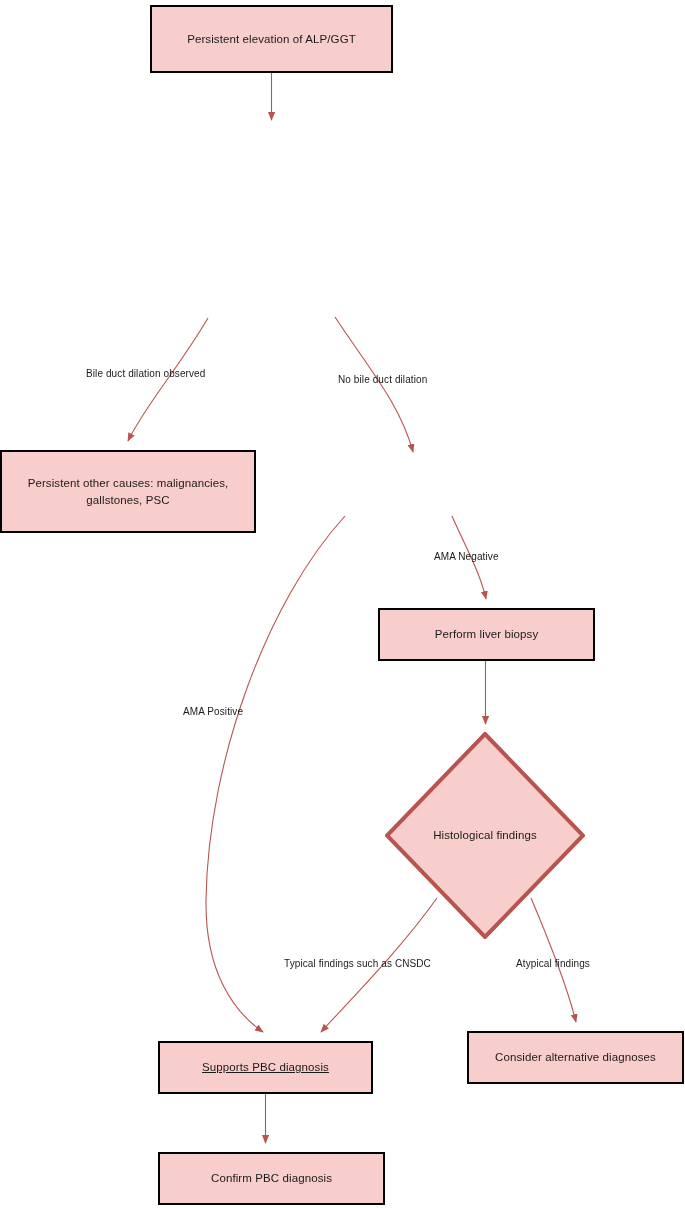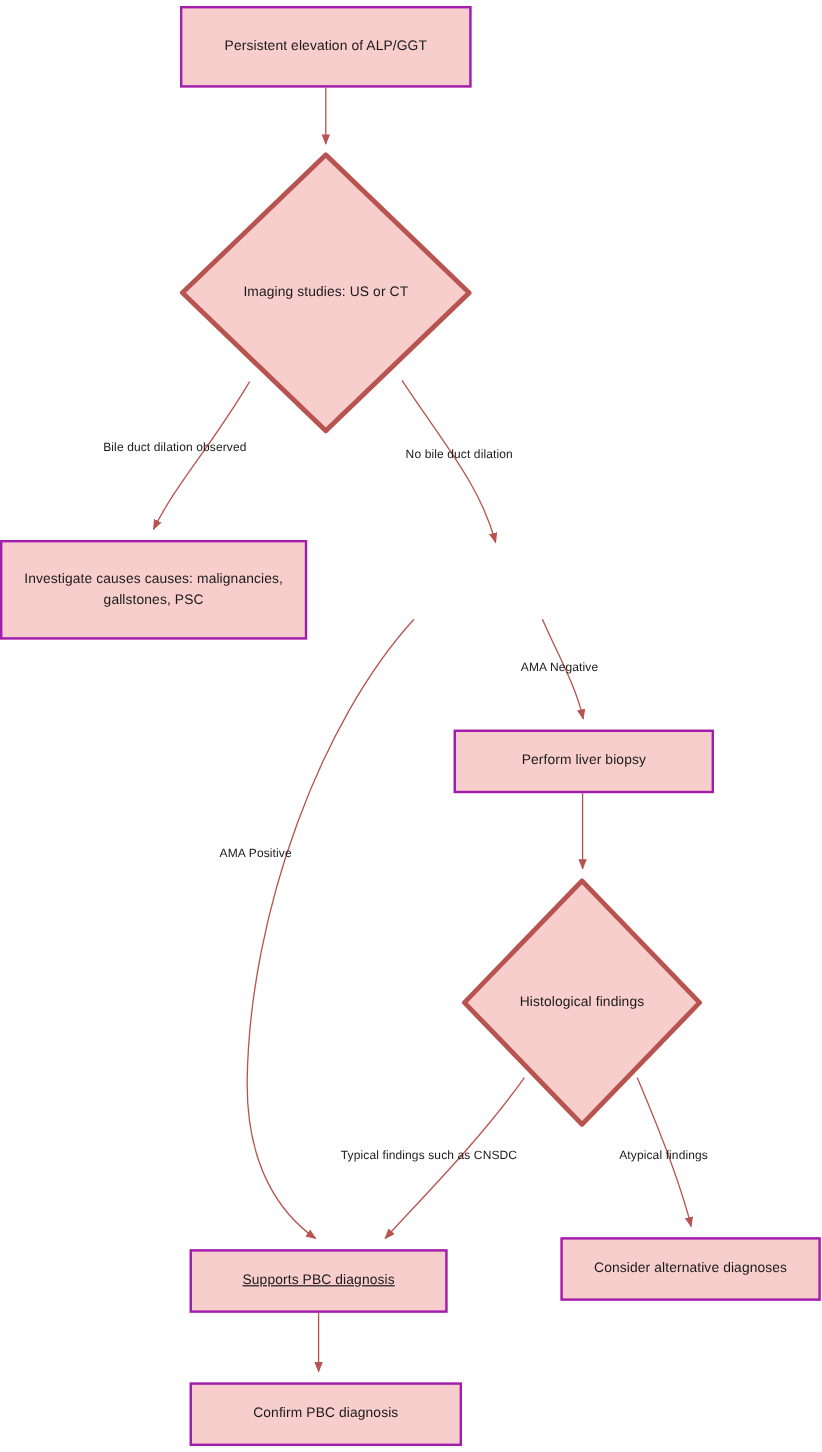--- a/index.html
+++ b/index.html
@@ -33,21 +33,21 @@
     align-items: center;
     justify-content: center;
     text-align: center;
     color: #1a1a1a;
     font-size: 11.5px;
     line-height: 1.45;
     letter-spacing: 0.1px;
   }
   .node.process {
     background: #f8cecc;
-    border: 2px solid #a21caf;
+    border: 2px solid #000000;
   }
   .node.decision {
     background: transparent;
     border: none;
   }
   .node.decision .diamond-shape {
     position: absolute;
     left: 0; top: 0;
     width: 100%;
     height: 100%;
@@ -98,29 +98,23 @@
 
     <path d="M 531 898 C 548 938, 568 990, 576 1022" fill="none" stroke="#b85450" stroke-width="1.1" marker-end="url(#arrowhead)"></path>
 
     <path d="M 265.5 1094 L 265.5 1143" fill="none" stroke="#b85450" stroke-width="1.1" marker-end="url(#arrowhead)"></path>
   </svg>
 
   <div class="node process" style="left:150px; top:5px; width:243px; height:68px;">
     <span class="node-text">Persistent elevation of ALP/GGT</span>
   </div>
 
-  <div class="node decision" style="left:150px; top:127px; width:243px; height:234px;">
-    <svg class="diamond-shape" viewBox="0 0 243 234" preserveAspectRatio="none" xmlns="http://www.w3.org/2000/svg">
-      <polygon points="121.5,2 241,117 121.5,232 2,117" fill="#f8cecc" stroke="#b85450" stroke-width="4"></polygon>
-    </svg>
-    <span class="node-text">Imaging studies: US or CT</span>
-  </div>
 
   <div class="node process" style="left:0px; top:450px; width:256px; height:83px;">
-    <span class="node-text">Investigate causes causes: malignancies,
+    <span class="node-text">Persistent other causes: malignancies,
 gallstones, PSC</span>
   </div>
 
 
   <div class="node process" style="left:378px; top:608px; width:217px; height:53px;">
     <span class="node-text">Perform liver biopsy</span>
   </div>
 
   <div class="node decision" style="left:385px; top:732px; width:200px; height:207px;">
     <svg class="diamond-shape" viewBox="0 0 200 207" preserveAspectRatio="none" xmlns="http://www.w3.org/2000/svg">

